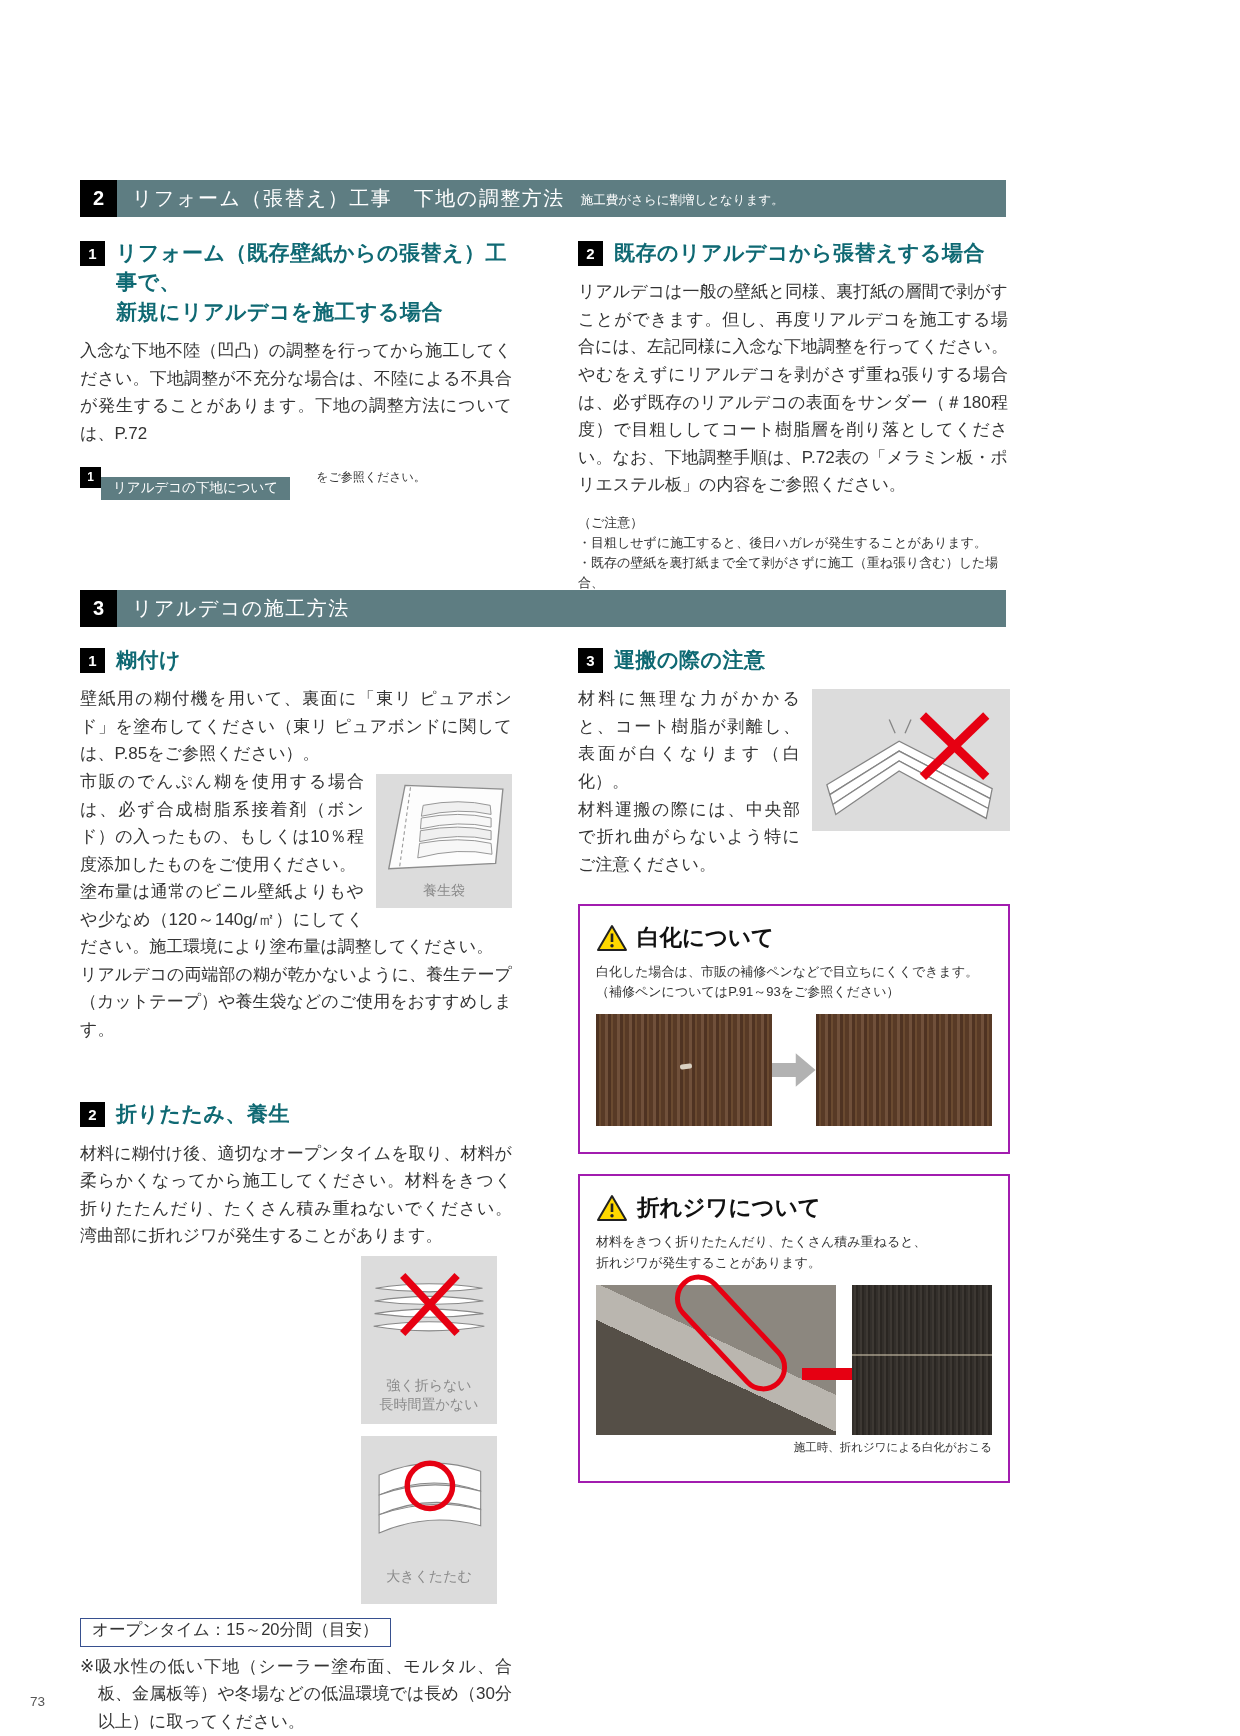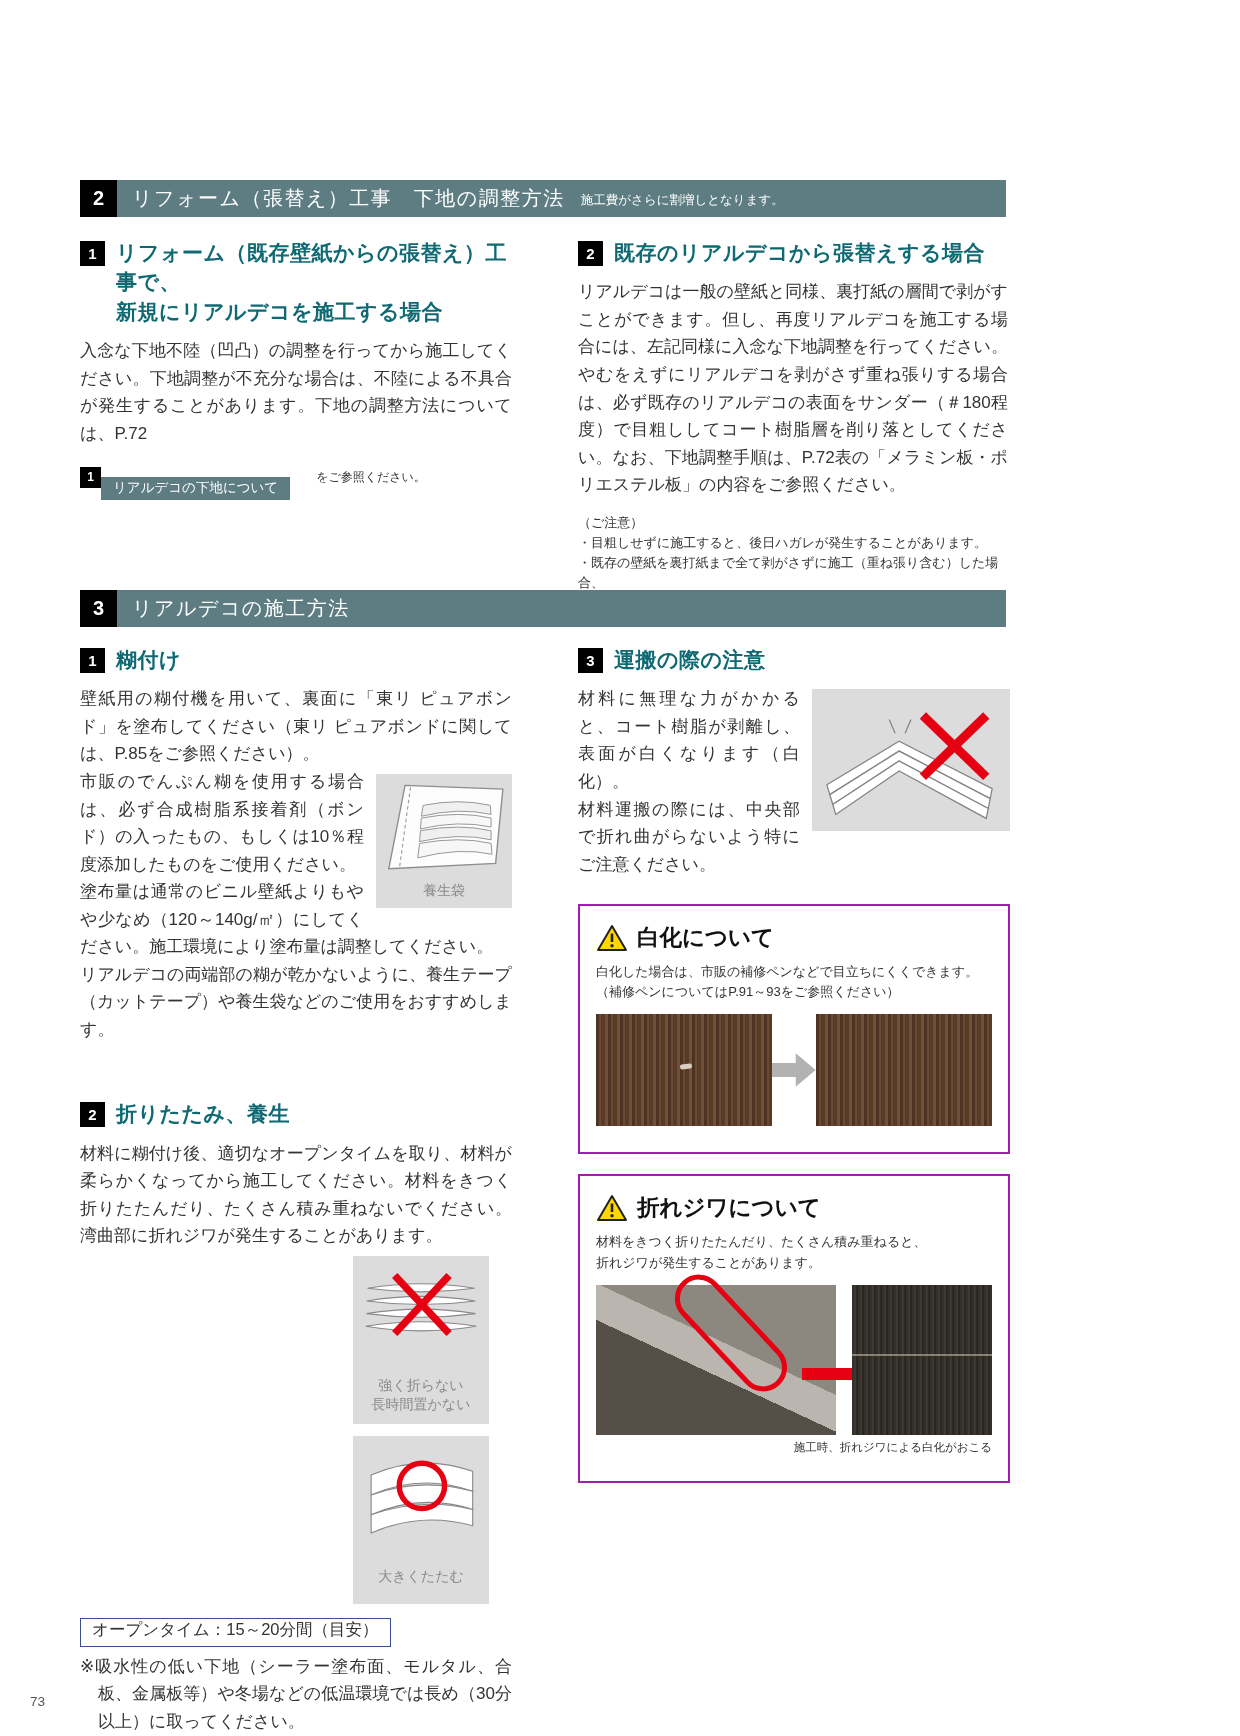--- a/index.html
+++ b/index.html
@@ -42,21 +42,21 @@
 
   
   .imgbox { background:#dcdcdc; position:relative; }
   .cap { color:#8a8a8a; font-size:14px; text-align:center; line-height:1.35; }
 
   .yousei-float { float:right; width:136px; height:134px; margin:6px 0 6px 12px; padding-top:6px; }
   .yousei-float .cap { position:absolute; left:0; right:0; bottom:8px; }
 
   .transport-float { float:right; width:198px; height:142px; margin:4px 0 8px 12px; }
 
-  .fold-imgs { float:right; width:151px; margin:6px 8px 0 14px; }
+  .fold-imgs { float:right; width:151px; margin:6px 0 0 14px; }
   .foldimg { width:136px; height:168px; padding-top:8px; }
   .foldimg + .foldimg { margin-top:12px; }
   .foldimg .cap { position:absolute; left:0; right:0; bottom:10px; }
   .foldimg .capone { bottom:18px; }
 
   
   .notebox { display:inline-block; border:1px solid #37508f; padding:0 11px 5px; font-size:16.5px; color:#333;
              margin-top:14px; }
   .hang { padding-left:18px; text-indent:-18px; font-size:17px; line-height:1.62; margin-top:6px; text-align:justify; }
 

